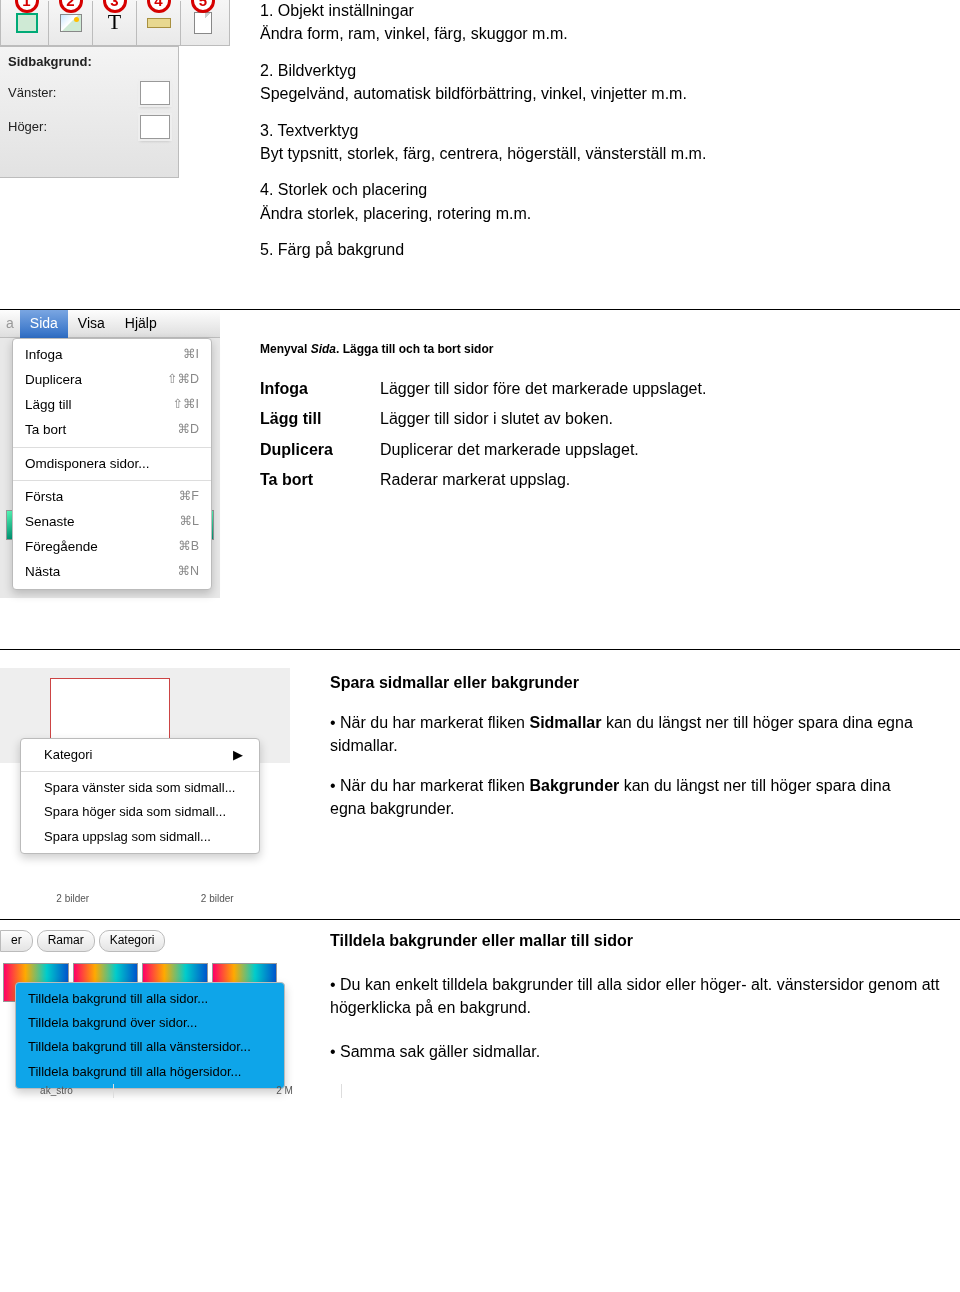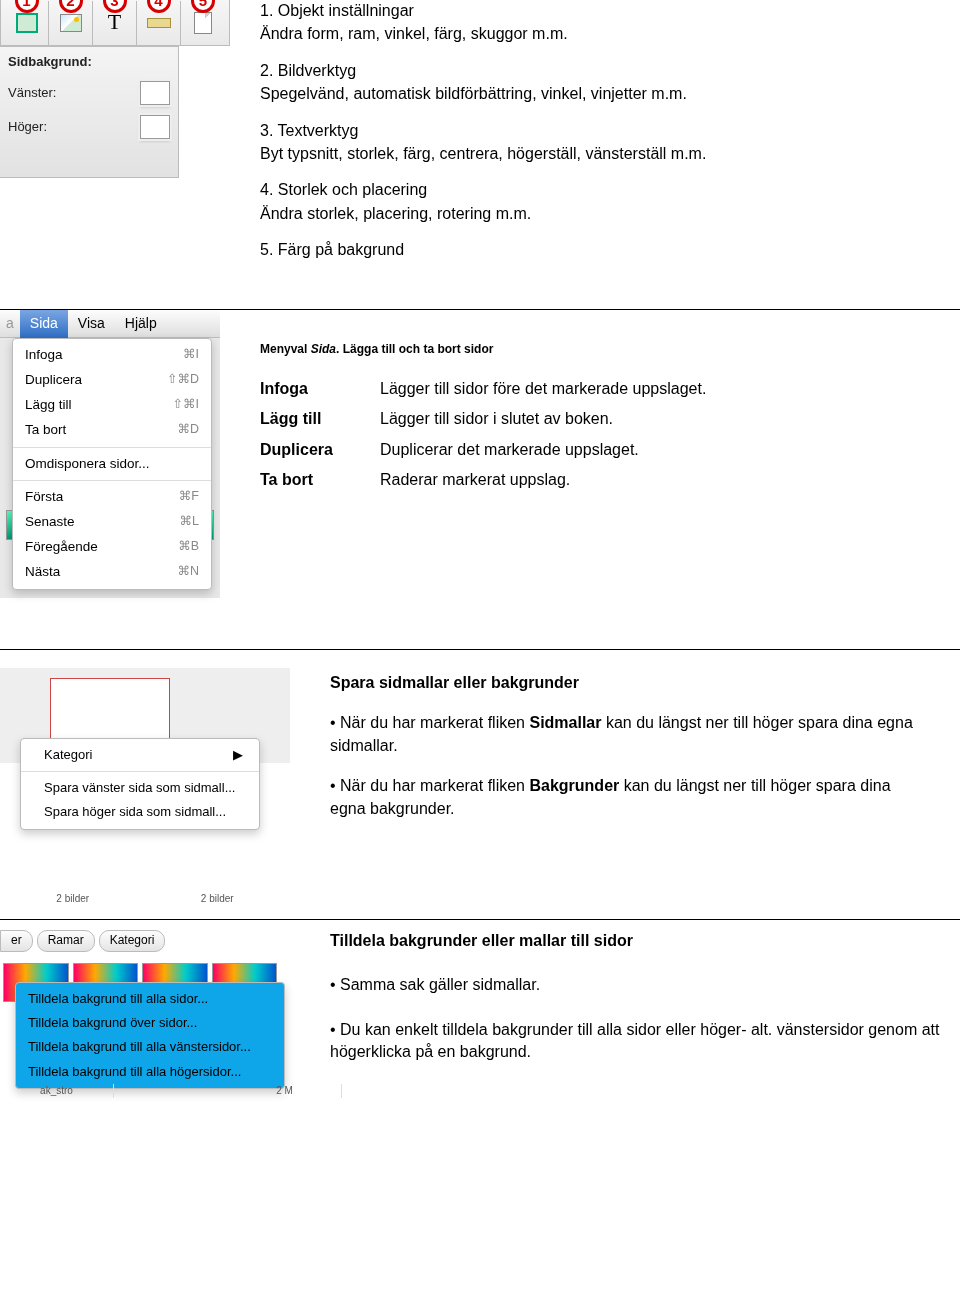--- a/index.html
+++ b/index.html
@@ -294,20 +294,21 @@
       <div class="page"></div>
     </div>
     <div class="ctx-menu">
       <div class="citem">
         <span>Kategori</span>
         <span>▶</span>
       </div>
       <div class="sep"></div>
       <div class="citem">Spara vänster sida som sidmall...</div>
       <div class="citem">Spara höger sida som sidmall...</div>
+      <div class="citem">Spara uppslag som sidmall...</div>
     </div>
     <div class="thumb-row">
       <div class="tc">2 bilder</div>
       <div class="tc">2 bilder</div>
     </div>
   </div>
 
   <div class="sec3-text">
     <h4>Spara sidmallar eller bakgrunder</h4>
     <p>
@@ -338,16 +339,16 @@
     <div class="citem">Tilldela bakgrund till alla högersidor...</div>
   </div>
   <div class="bottomrow">
     <div class="cell">ak_stro</div>
     <div class="cell bg"></div>
     <div class="cell">2 M</div>
   </div>
 
   <div class="sec4-text">
     <h4>Tilldela bakgrunder eller mallar till sidor</h4>
+    <p>• Du kan enkelt tilldela bakgrunder till alla sidor eller höger- alt. vänstersidor genom att högerklicka på en bakgrund.</p>
     <p>• Samma sak gäller sidmallar.</p>
-    <p>• Du kan enkelt tilldela bakgrunder till alla sidor eller höger- alt. vänstersidor genom att högerklicka på en bakgrund.</p>
   </div>
 </div>
 
 </body></html>

